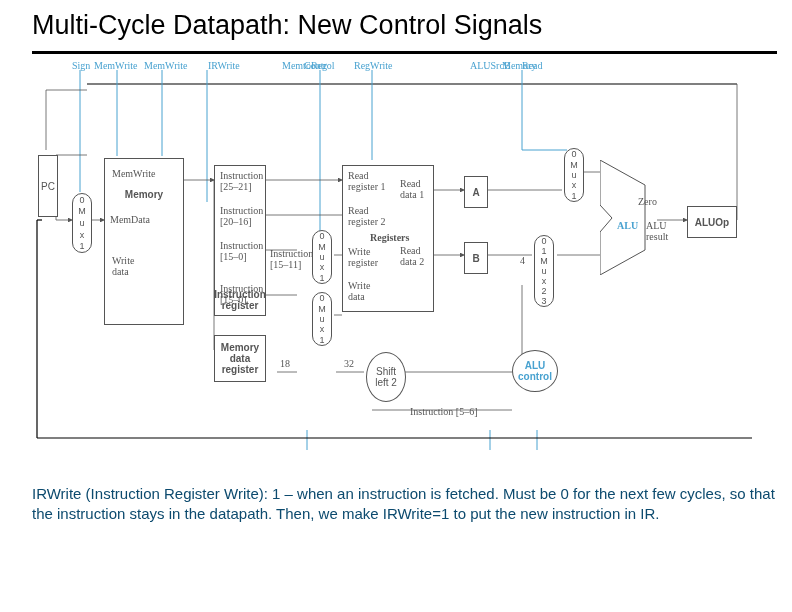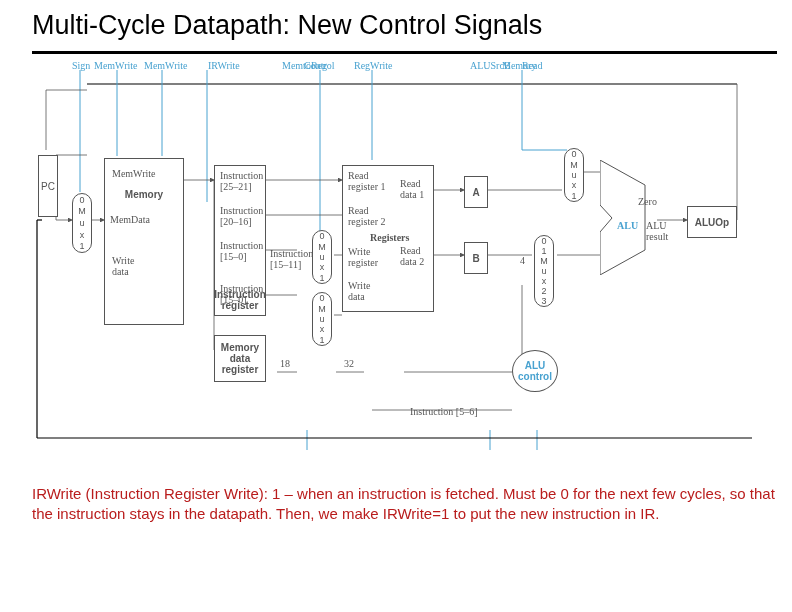--- a/index.html
+++ b/index.html
@@ -1,20 +1,20 @@
 <!DOCTYPE html>
 <html><head>
 <meta charset="utf-8">
 <style>
 body{margin:0;background:#fff;font-family:Arial,Helvetica,sans-serif;width:792px;height:612px;overflow:hidden}
 .slide{padding:10px 15px 0 32px}
 .title{font-size:27px;color:#000;margin:0 0 10px 0;font-weight:400}
 .title-line{border-bottom:3px solid #000;margin-bottom:6px}
 .diagram{position:relative;height:418px;width:100%}
-.desc{font-size:15px;line-height:1.3;color:#b91c1c;margin-top:6px}
+.desc{font-size:15px;line-height:1.3;color:#0c4a6e;margin-top:6px}
 .box{position:absolute;border:1px solid #555;background:#fff;color:#555;font-size:10px;display:flex;align-items:center;justify-content:center}
 .label{position:absolute;color:#49a2d0;font-size:10px;font-family:Georgia,serif}
 .txt{position:absolute;color:#555;font-size:10px;font-family:Georgia,serif}
 .mux{position:absolute;width:18px;border:1px solid #555;border-radius:10px;display:flex;flex-direction:column;align-items:center;justify-content:space-around;font-size:9px;color:#555;background:#fff}
 .ellipse{position:absolute;border:1px solid #555;border-radius:50%;font-size:10px;color:#555;display:flex;align-items:center;justify-content:center;text-align:center;background:#fff}
 svg{position:absolute;left:0;top:0}
 .cline{stroke:#49a2d0;stroke-width:1;fill:none}
 .dline{stroke:#555;stroke-width:.8;fill:none}
 .bline{stroke:#000;stroke-width:1.2;fill:none}
 .arrow{fill:#555}
@@ -178,20 +178,22 @@
 </svg>
 <div class="txt" style="left:606px;top:136px">Zero</div>
 <div class="label" style="left:585px;top:160px;color:#49a2d0;font-weight:bold">ALU</div>
 <div class="txt" style="left:614px;top:160px;white-space:pre;line-height:1.1">ALU
 result</div>
 
 <div class="box" style="left:655px;top:146px;width:48px;height:30px;font-weight:bold">ALUOp</div>
 
 <div class="txt" style="left:248px;top:298px">18</div>
 <div class="txt" style="left:312px;top:298px">32</div>
+<div class="ellipse" style="left:334px;top:292px;width:38px;height:48px;white-space:pre;line-height:1.1">Shift
+left 2</div>
 
 <div class="ellipse" style="left:480px;top:290px;width:44px;height:40px;color:#49a2d0;font-weight:bold;white-space:pre;line-height:1.1">ALU
 control</div>
 <div class="txt" style="left:378px;top:346px">Instruction  [5–6]</div>
 </div>
 
 <div class="desc">IRWrite (Instruction Register Write): 1 – when an instruction is fetched. Must be 0 for the next few cycles, so that the instruction stays in the datapath. Then, we make IRWrite=1 to put the new instruction in IR.</div>
 </div>
 
 </body></html>

